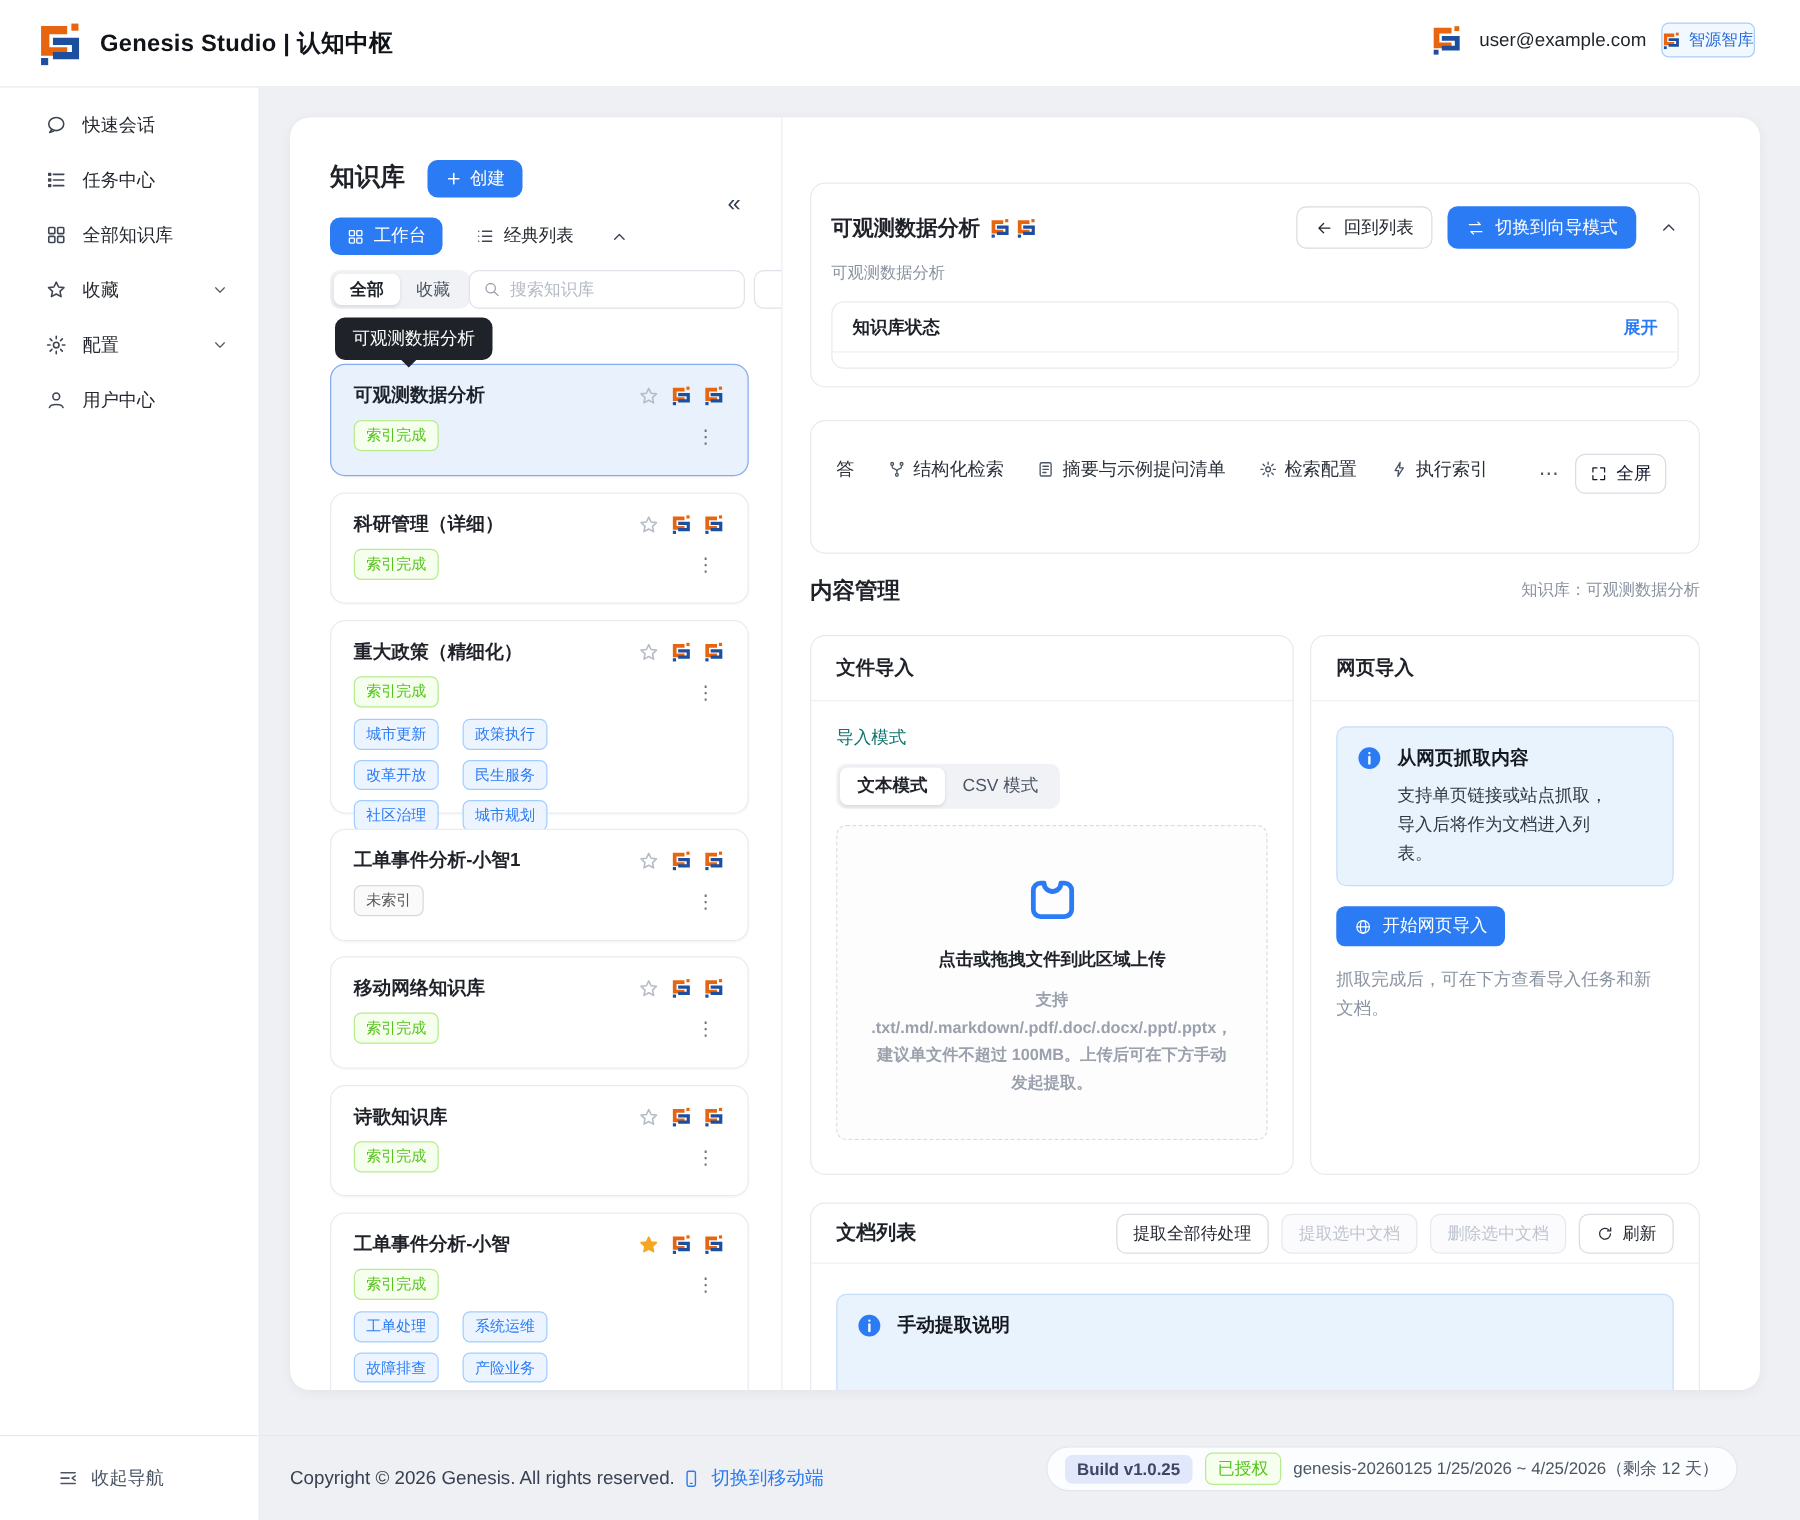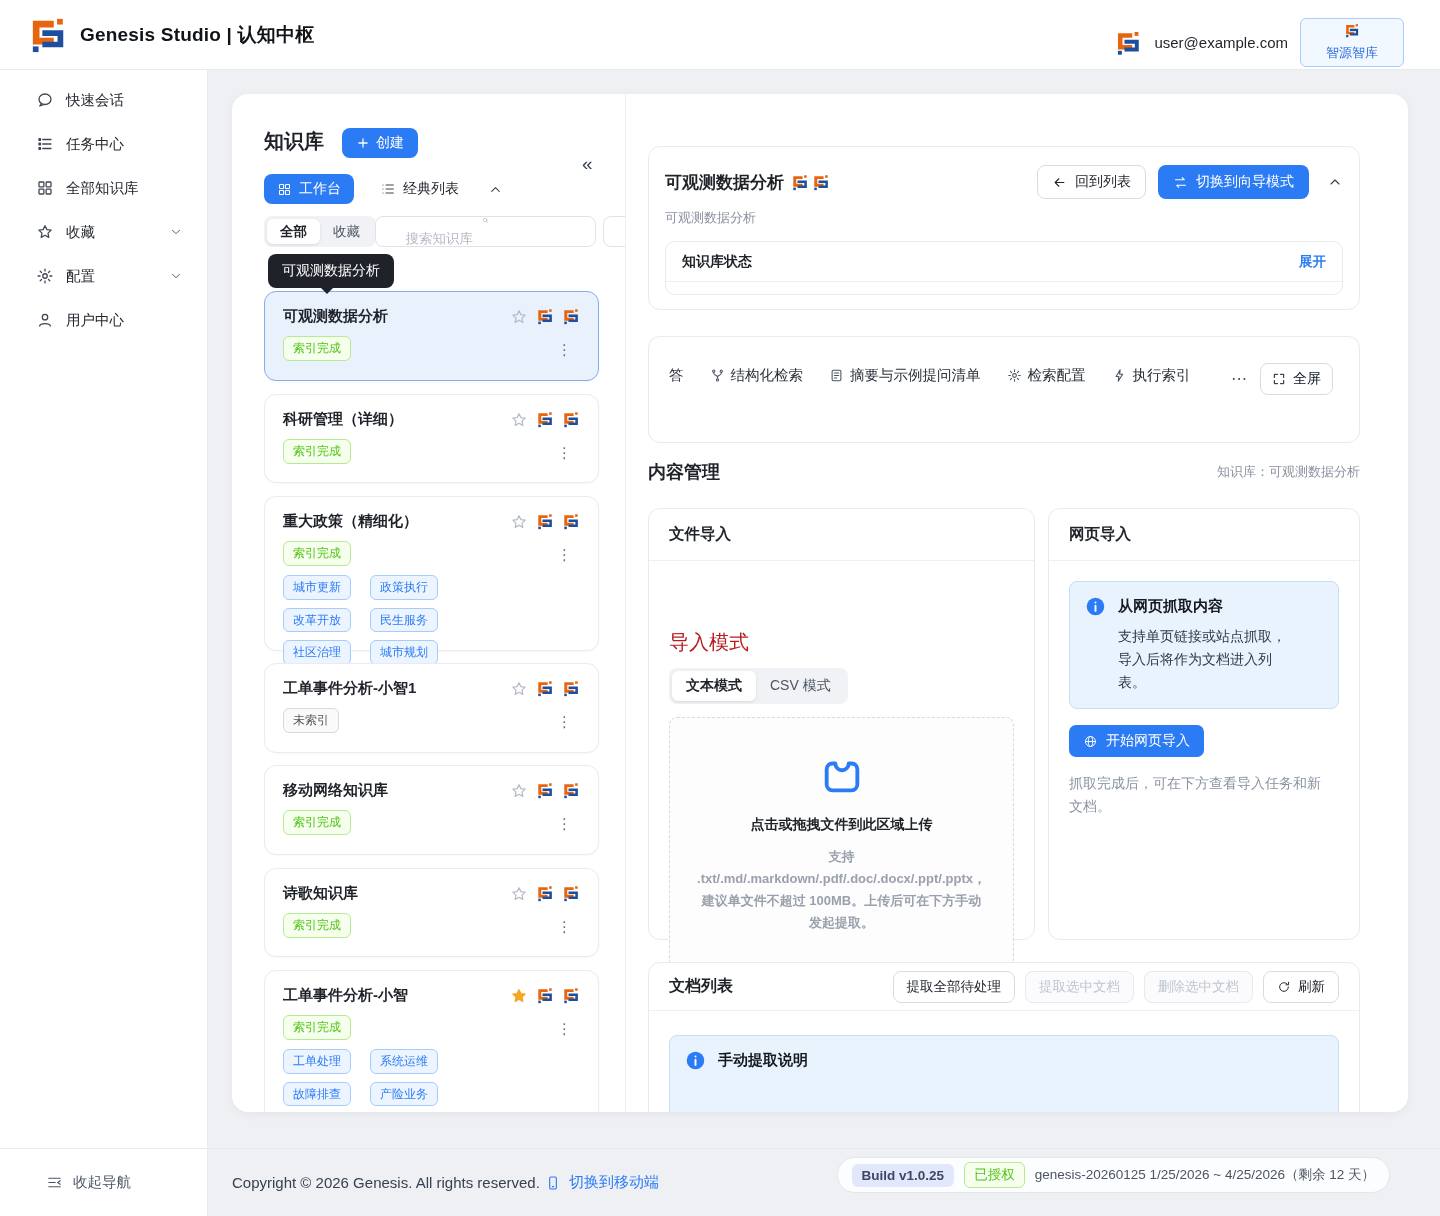--- a/index.html
+++ b/index.html
@@ -9,21 +9,21 @@
   .ic { display:inline-block; vertical-align:middle; fill:none; stroke:currentColor; stroke-width:1.7; stroke-linecap:round; stroke-linejoin:round; }
 
   
   .topbar { position:absolute; left:0; top:0; width:1440px; height:70px; background:#fff; border-bottom:1px solid #e8eaee; z-index:5; }
   .brand { position:absolute; left:30px; top:16px; display:flex; align-items:center; gap:12px; }
   .brand svg { width:38px; height:38px; }
   .brand-title { font-size:19px; font-weight:700; color:#101418; letter-spacing:.2px; }
   .top-right { position:absolute; right:36px; top:18px; display:flex; align-items:center; gap:12px; }
   .top-right .mini-logo { width:26px; height:26px; }
   .user-email { font-size:15px; color:#1f2329; }
-  .org-badge { display:flex; align-items:center; gap:6px; border:1px solid #a9cdf8; background:#f2f8ff; border-radius:6px; padding:4px 25px; font-size:13px; color:#2b6cd9;flex-direction:column; }
+  .org-badge { display:flex; align-items:center; gap:6px; border:1px solid #a9cdf8; background:#f2f8ff; border-radius:6px; padding:4px 0; font-size:13px; color:#2b6cd9; }
   .org-badge svg { width:15px; height:15px; }
 
   
   .sidebar { position:absolute; left:0; top:70px; width:208px; bottom:0; background:#fff; border-right:1px solid #e8eaee; }
   .nav-item { position:relative; height:44px; display:flex; align-items:center; padding-left:36px; gap:12px; font-size:14.5px; color:#23272f; cursor:pointer; }
   .nav-item .ic { width:18px; height:18px; color:#3f4651; }
   .nav-item .chev { position:absolute; right:24px; width:14px; height:14px; color:#555b66; }
   .nav-list { padding-top:8px; }
   .sidebar-footer { position:absolute; left:0; right:0; bottom:0; height:68px; border-top:1px solid #e8eaee; display:flex; align-items:center; padding-left:46px; gap:10px; font-size:14.5px; color:#4b5563; cursor:pointer; }
   .sidebar-footer .ic { width:17px; height:17px; }
@@ -41,21 +41,21 @@
 
   .btn-workbench { position:absolute; left:32px; top:80px; height:30px; background:#2b7bf5; color:#fff; border:none; border-radius:8px; padding:0 13px; font-size:14px; display:flex; align-items:center; gap:7px; cursor:pointer; }
   .btn-workbench .ic { width:15px; height:15px; }
   .link-classic { position:absolute; left:148px; top:80px; height:30px; display:flex; align-items:center; gap:7px; font-size:14px; color:#23272f; cursor:pointer; }
   .link-classic .ic { width:16px; height:16px; color:#3f4651; }
   .view-chevron { position:absolute; left:256px; top:88px; width:15px; height:15px; color:#374151; cursor:pointer; }
 
   .segmented { position:absolute; left:32px; top:122px; height:31px; background:#f1f2f5; border-radius:8px; padding:3px; display:flex; }
   .seg-opt { padding:0 13px; font-size:13.5px; color:#4b5563; display:flex; align-items:center; border-radius:6px; cursor:pointer; }
   .seg-opt.active { background:#fff; color:#1f2329; font-weight:700; box-shadow:0 1px 3px rgba(0,0,0,.1); }
-  .kb-search { position:absolute; left:143px; top:122px; width:221px; height:31px; border:1px solid #dfe2e8; border-radius:8px; display:flex; align-items:center; padding:0 10px; gap:7px; background:#fff;flex-direction:column; }
+  .kb-search { position:absolute; left:143px; top:122px; width:221px; height:31px; border:1px solid #dfe2e8; border-radius:8px; display:flex; align-items:center; padding:0 10px; gap:7px; background:#fff; }
   .kb-search .ic { width:15px; height:15px; color:#9aa1ad; }
   .kb-search input { border:none; outline:none; font-size:13.5px; width:160px; color:#1f2329; background:transparent; font-family:inherit; }
   .kb-search input::placeholder { color:#b4bac3; }
   .partial-input { position:absolute; left:371px; top:122px; width:46px; height:31px; border:1px solid #dfe2e8; border-radius:8px; background:#fff; }
 
   .tooltip { position:absolute; left:36px; top:160px; background:#1f2329; color:#fff; font-size:14px; border-radius:8px; padding:8px 14px; z-index:4; }
   .tooltip:after { content:""; position:absolute; left:52px; bottom:-6px; border-left:7px solid transparent; border-right:7px solid transparent; border-top:7px solid #1f2329; }
 
   .kb-card { position:absolute; left:32px; width:335px; background:#fff; border:1px solid #e9ebf0; border-radius:12px; padding:15px 18px; box-shadow:0 1px 2px rgba(0,0,0,.03); cursor:pointer; }
   .kb-card.selected { background:#e9f1fd; border:1.5px solid #86abef; }
@@ -101,21 +101,21 @@
   .btn-fullscreen .ic { width:14px; height:14px; }
 
   .section-row { position:absolute; left:416px; top:366px; width:712px; display:flex; align-items:center; }
   .section-title { font-size:18px; font-weight:700; }
   .section-context { margin-left:auto; font-size:13px; color:#8a919f; }
 
   .import-card .card-head { height:52px; display:flex; align-items:center; padding:0 20px; font-size:15.5px; font-weight:700; border-bottom:1px solid #eef0f3; }
   .dc-file { left:416px; top:414px; width:387px; height:432px; }
   .dc-web  { left:816px; top:414px; width:312px; height:432px; }
   .card-body { padding:20px; }
-  .mode-label { font-size:20px; color:#b91c1c;margin-top:48px; }
+  .mode-label { font-size:14px; color:#0f766e; }
   .mode-seg { margin-top:12px; display:inline-flex; background:#f1f2f5; border-radius:8px; padding:3px; }
   .mode-opt { padding:6px 14px; font-size:14px; color:#4b5563; border-radius:6px; cursor:pointer; }
   .mode-opt.active { background:#fff; color:#1f2329; font-weight:700; box-shadow:0 1px 3px rgba(0,0,0,.1); }
   .dropzone { margin-top:13px; height:252px; border:1.5px dashed #d6dae1; border-radius:8px; background:#fdfdfe; display:flex; flex-direction:column; align-items:center; justify-content:center; text-align:center; padding:0 14px; cursor:pointer; }
   .dropzone .ic { width:46px; height:46px; color:#2b7bf5; stroke-width:2; }
   .dz-title { margin-top:18px; font-size:14px; font-weight:700; }
   .dz-hint { margin-top:12px; font-size:13px; color:#9aa0ac; line-height:1.7;font-weight:bold; }
 
   .info-box { background:#e9f3fe; border:1px solid #c5def8; border-radius:8px; padding:14px 15px; }
   .info-head { display:flex; align-items:center; gap:12px; font-size:15px; font-weight:700; color:#16191f; }

